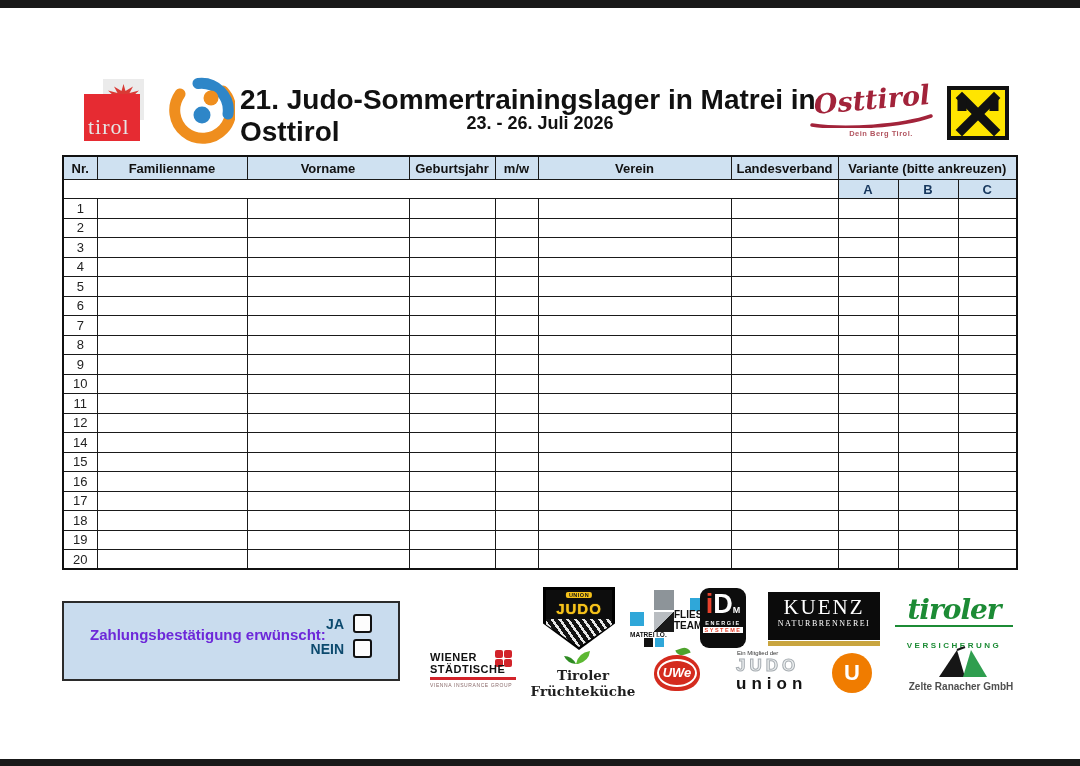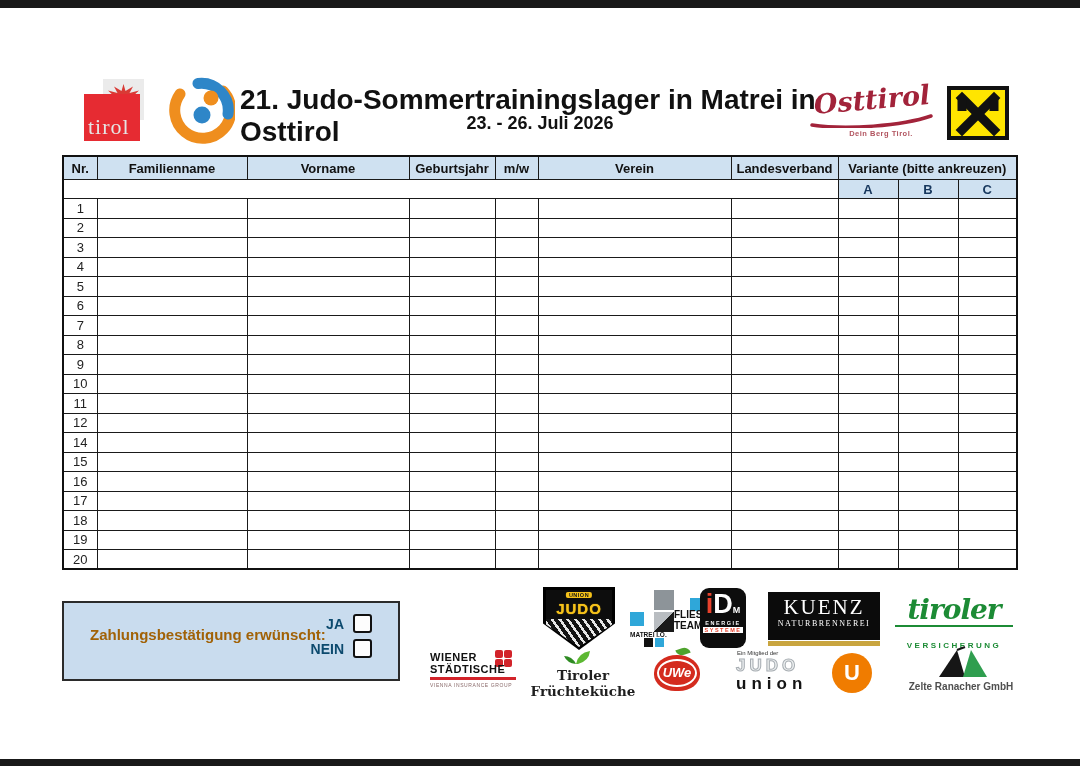--- a/index.html
+++ b/index.html
@@ -40,21 +40,21 @@
   table.reg .subrow td{height:18px;}
   table.reg .subrow td.blank{background:#fff;}
   table.reg .subrow td.variant{background:#cfe1f1;color:#17375d;font-weight:bold;
       font-size:13px;text-align:center;}
   table.reg tbody tr{height:19.5px;}
   table.reg tbody td.num{font-size:13px;text-align:center;color:#222;}
 
   
   .paybox{position:absolute;left:62px;top:601px;width:338px;height:80px;background:#c9dcee;
       border:2.5px solid #2b2b2b;box-sizing:border-box;}
-  .paybox .q{position:absolute;left:26px;top:23px;font-size:15px;font-weight:600;color:#a16207;}
+  .paybox .q{position:absolute;left:26px;top:23px;font-size:15px;font-weight:600;color:#6d28d9;}
   .payopts{position:absolute;right:26px;top:11px;display:flex;flex-direction:column;gap:6px;}
   .payopt{display:flex;align-items:center;gap:9px;justify-content:flex-end;}
   .payopt .lbl{font-size:14px;font-weight:bold;color:#0c4a6e;}
   .checkbox{width:15px;height:15px;background:#fdfdfd;border:2.5px solid #111;border-radius:3px;}
 
   
   .sp{position:absolute;}
   .unterrainer{left:428px;top:592px;width:124px;height:56px;background:#16433c;border-radius:7px;
       overflow:hidden;}
   .unterrainer .wm{position:absolute;left:34px;top:-8px;width:64px;height:64px;border-radius:50%;

